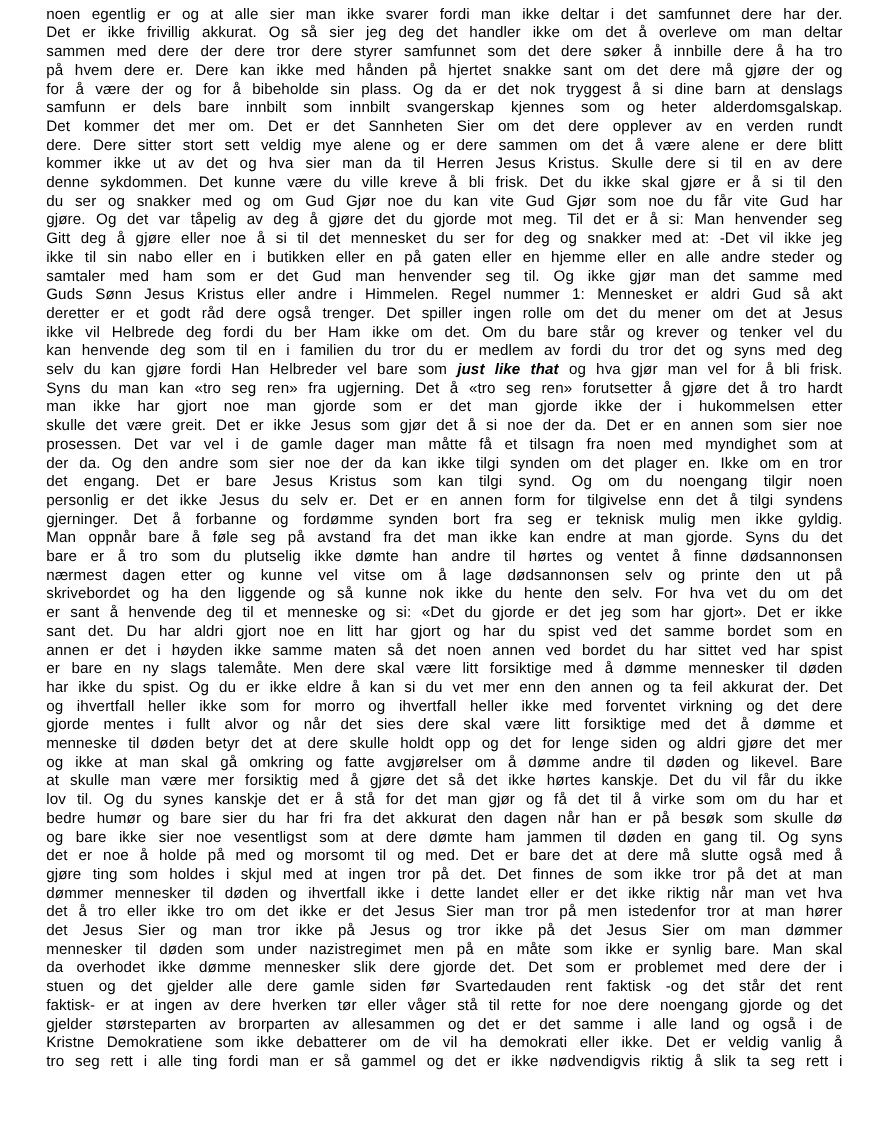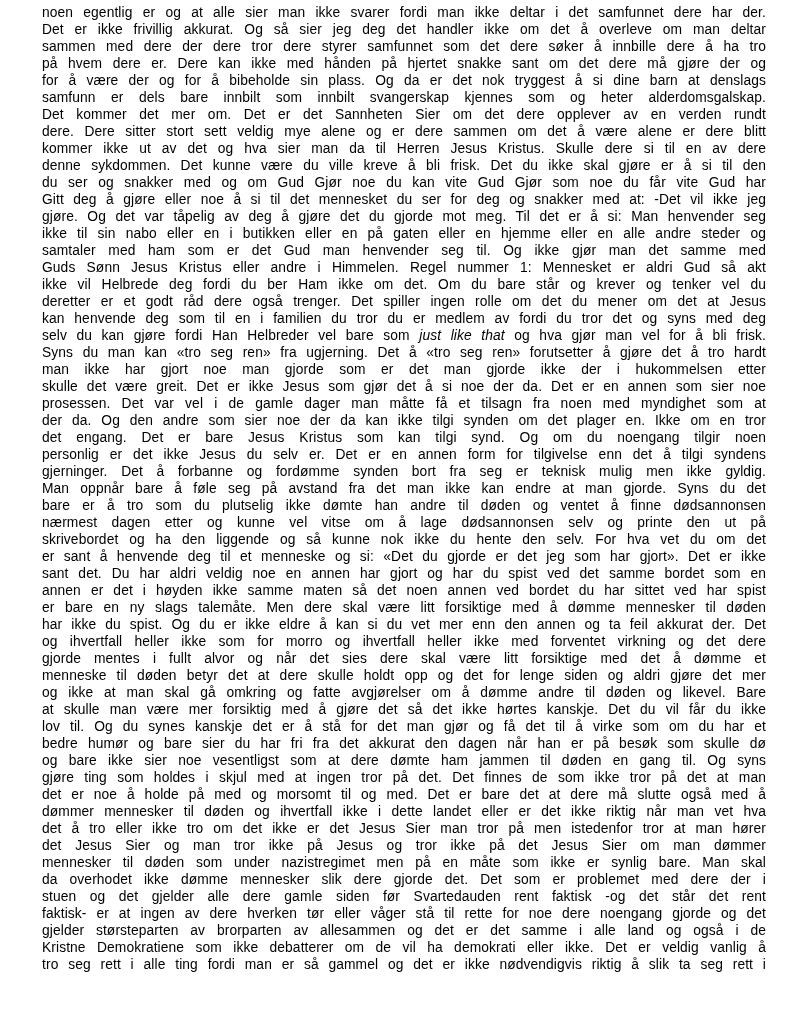--- a/index.html
+++ b/index.html
@@ -24,74 +24,74 @@
   }
   .line {
     height: 17px;
     line-height: 17px;
     text-align: justify;
     text-align-last: justify;
     -moz-text-align-last: justify;
     overflow: hidden;
     white-space: normal;
   }
-  .line i { font-style: italic; }
+  .line i { font-style: italic; font-weight: bold; }
 </style>
 </head>
 <body style="background: rgb(255, 255, 255);">
 
 <div class="page">
   <div class="text-block" style="color: rgb(0, 0, 0);">
       <div class="line">noen egentlig er og at alle sier man ikke svarer fordi man ikke deltar i det samfunnet dere har der.</div>
       <div class="line">Det er ikke frivillig akkurat. Og så sier jeg deg det handler ikke om det å overleve om man deltar</div>
       <div class="line">sammen med dere der dere tror dere styrer samfunnet som det dere søker å innbille dere å ha tro</div>
       <div class="line">på hvem dere er. Dere kan ikke med hånden på hjertet snakke sant om det dere må gjøre der og</div>
       <div class="line">for å være der og for å bibeholde sin plass. Og da er det nok tryggest å si dine barn at denslags</div>
       <div class="line">samfunn er dels bare innbilt som innbilt svangerskap kjennes som og heter alderdomsgalskap.</div>
       <div class="line">Det kommer det mer om. Det er det Sannheten Sier om det dere opplever av en verden rundt</div>
       <div class="line">dere. Dere sitter stort sett veldig mye alene og er dere sammen om det å være alene er dere blitt</div>
       <div class="line">kommer ikke ut av det og hva sier man da til Herren Jesus Kristus. Skulle dere si til en av dere</div>
       <div class="line">denne sykdommen. Det kunne være du ville kreve å bli frisk. Det du ikke skal gjøre er å si til den</div>
       <div class="line">du ser og snakker med og om Gud Gjør noe du kan vite Gud Gjør som noe du får vite Gud har</div>
+      <div class="line">gjøre. Og det var tåpelig av deg å gjøre det du gjorde mot meg. Til det er å si: Man henvender seg</div>
       <div class="line">Gitt deg å gjøre eller noe å si til det mennesket du ser for deg og snakker med at: -Det vil ikke jeg</div>
-      <div class="line">gjøre. Og det var tåpelig av deg å gjøre det du gjorde mot meg. Til det er å si: Man henvender seg</div>
       <div class="line">ikke til sin nabo eller en i butikken eller en på gaten eller en hjemme eller en alle andre steder og</div>
       <div class="line">samtaler med ham som er det Gud man henvender seg til. Og ikke gjør man det samme med</div>
       <div class="line">Guds Sønn Jesus Kristus eller andre i Himmelen. Regel nummer 1: Mennesket er aldri Gud så akt</div>
+      <div class="line">deretter er et godt råd dere også trenger. Det spiller ingen rolle om det du mener om det at Jesus</div>
       <div class="line">ikke vil Helbrede deg fordi du ber Ham ikke om det. Om du bare står og krever og tenker vel du</div>
-      <div class="line">deretter er et godt råd dere også trenger. Det spiller ingen rolle om det du mener om det at Jesus</div>
       <div class="line">kan henvende deg som til en i familien du tror du er medlem av fordi du tror det og syns med deg</div>
       <div class="line">selv du kan gjøre fordi Han Helbreder vel bare som <i>just like that</i> og hva gjør man vel for å bli frisk.</div>
       <div class="line">Syns du man kan «tro seg ren» fra ugjerning. Det å «tro seg ren» forutsetter å gjøre det å tro hardt</div>
       <div class="line">man ikke har gjort noe man gjorde som er det man gjorde ikke der i hukommelsen etter</div>
       <div class="line">skulle det være greit. Det er ikke Jesus som gjør det å si noe der da. Det er en annen som sier noe</div>
       <div class="line">prosessen. Det var vel i de gamle dager man måtte få et tilsagn fra noen med myndighet som at</div>
       <div class="line">der da. Og den andre som sier noe der da kan ikke tilgi synden om det plager en. Ikke om en tror</div>
       <div class="line">det engang. Det er bare Jesus Kristus som kan tilgi synd. Og om du noengang tilgir noen</div>
       <div class="line">personlig er det ikke Jesus du selv er. Det er en annen form for tilgivelse enn det å tilgi syndens</div>
       <div class="line">gjerninger. Det å forbanne og fordømme synden bort fra seg er teknisk mulig men ikke gyldig.</div>
       <div class="line">Man oppnår bare å føle seg på avstand fra det man ikke kan endre at man gjorde. Syns du det</div>
-      <div class="line">bare er å tro som du plutselig ikke dømte han andre til døden og ventet å finne dødsannonsen</div>
+      <div class="line">bare er å tro som du plutselig ikke dømte han andre til hørtes og ventet å finne dødsannonsen</div>
       <div class="line">nærmest dagen etter og kunne vel vitse om å lage dødsannonsen selv og printe den ut på</div>
       <div class="line">skrivebordet og ha den liggende og så kunne nok ikke du hente den selv. For hva vet du om det</div>
       <div class="line">er sant å henvende deg til et menneske og si: «Det du gjorde er det jeg som har gjort». Det er ikke</div>
-      <div class="line">sant det. Du har aldri veldig noe en annen har gjort og har du spist ved det samme bordet som en</div>
+      <div class="line">sant det. Du har aldri gjort noe en litt har gjort og har du spist ved det samme bordet som en</div>
       <div class="line">annen er det i høyden ikke samme maten så det noen annen ved bordet du har sittet ved har spist</div>
       <div class="line">er bare en ny slags talemåte. Men dere skal være litt forsiktige med å dømme mennesker til døden</div>
       <div class="line">har ikke du spist. Og du er ikke eldre å kan si du vet mer enn den annen og ta feil akkurat der. Det</div>
       <div class="line">og ihvertfall heller ikke som for morro og ihvertfall heller ikke med forventet virkning og det dere</div>
       <div class="line">gjorde mentes i fullt alvor og når det sies dere skal være litt forsiktige med det å dømme et</div>
       <div class="line">menneske til døden betyr det at dere skulle holdt opp og det for lenge siden og aldri gjøre det mer</div>
       <div class="line">og ikke at man skal gå omkring og fatte avgjørelser om å dømme andre til døden og likevel. Bare</div>
       <div class="line">at skulle man være mer forsiktig med å gjøre det så det ikke hørtes kanskje. Det du vil får du ikke</div>
       <div class="line">lov til. Og du synes kanskje det er å stå for det man gjør og få det til å virke som om du har et</div>
       <div class="line">bedre humør og bare sier du har fri fra det akkurat den dagen når han er på besøk som skulle dø</div>
       <div class="line">og bare ikke sier noe vesentligst som at dere dømte ham jammen til døden en gang til. Og syns</div>
+      <div class="line">det er noe å holde på med og morsomt til og med. Det er bare det at dere må slutte også med å</div>
       <div class="line">gjøre ting som holdes i skjul med at ingen tror på det. Det finnes de som ikke tror på det at man</div>
-      <div class="line">det er noe å holde på med og morsomt til og med. Det er bare det at dere må slutte også med å</div>
       <div class="line">dømmer mennesker til døden og ihvertfall ikke i dette landet eller er det ikke riktig når man vet hva</div>
       <div class="line">det å tro eller ikke tro om det ikke er det Jesus Sier man tror på men istedenfor tror at man hører</div>
       <div class="line">det Jesus Sier og man tror ikke på Jesus og tror ikke på det Jesus Sier om man dømmer</div>
       <div class="line">mennesker til døden som under nazistregimet men på en måte som ikke er synlig bare. Man skal</div>
       <div class="line">da overhodet ikke dømme mennesker slik dere gjorde det. Det som er problemet med dere der i</div>
       <div class="line">stuen og det gjelder alle dere gamle siden før Svartedauden rent faktisk -og det står det rent</div>
       <div class="line">faktisk- er at ingen av dere hverken tør eller våger stå til rette for noe dere noengang gjorde og det</div>
       <div class="line">gjelder størsteparten av brorparten av allesammen og det er det samme i alle land og også i de</div>
       <div class="line">Kristne Demokratiene som ikke debatterer om de vil ha demokrati eller ikke. Det er veldig vanlig å</div>
       <div class="line">tro seg rett i alle ting fordi man er så gammel og det er ikke nødvendigvis riktig å slik ta seg rett i</div>

